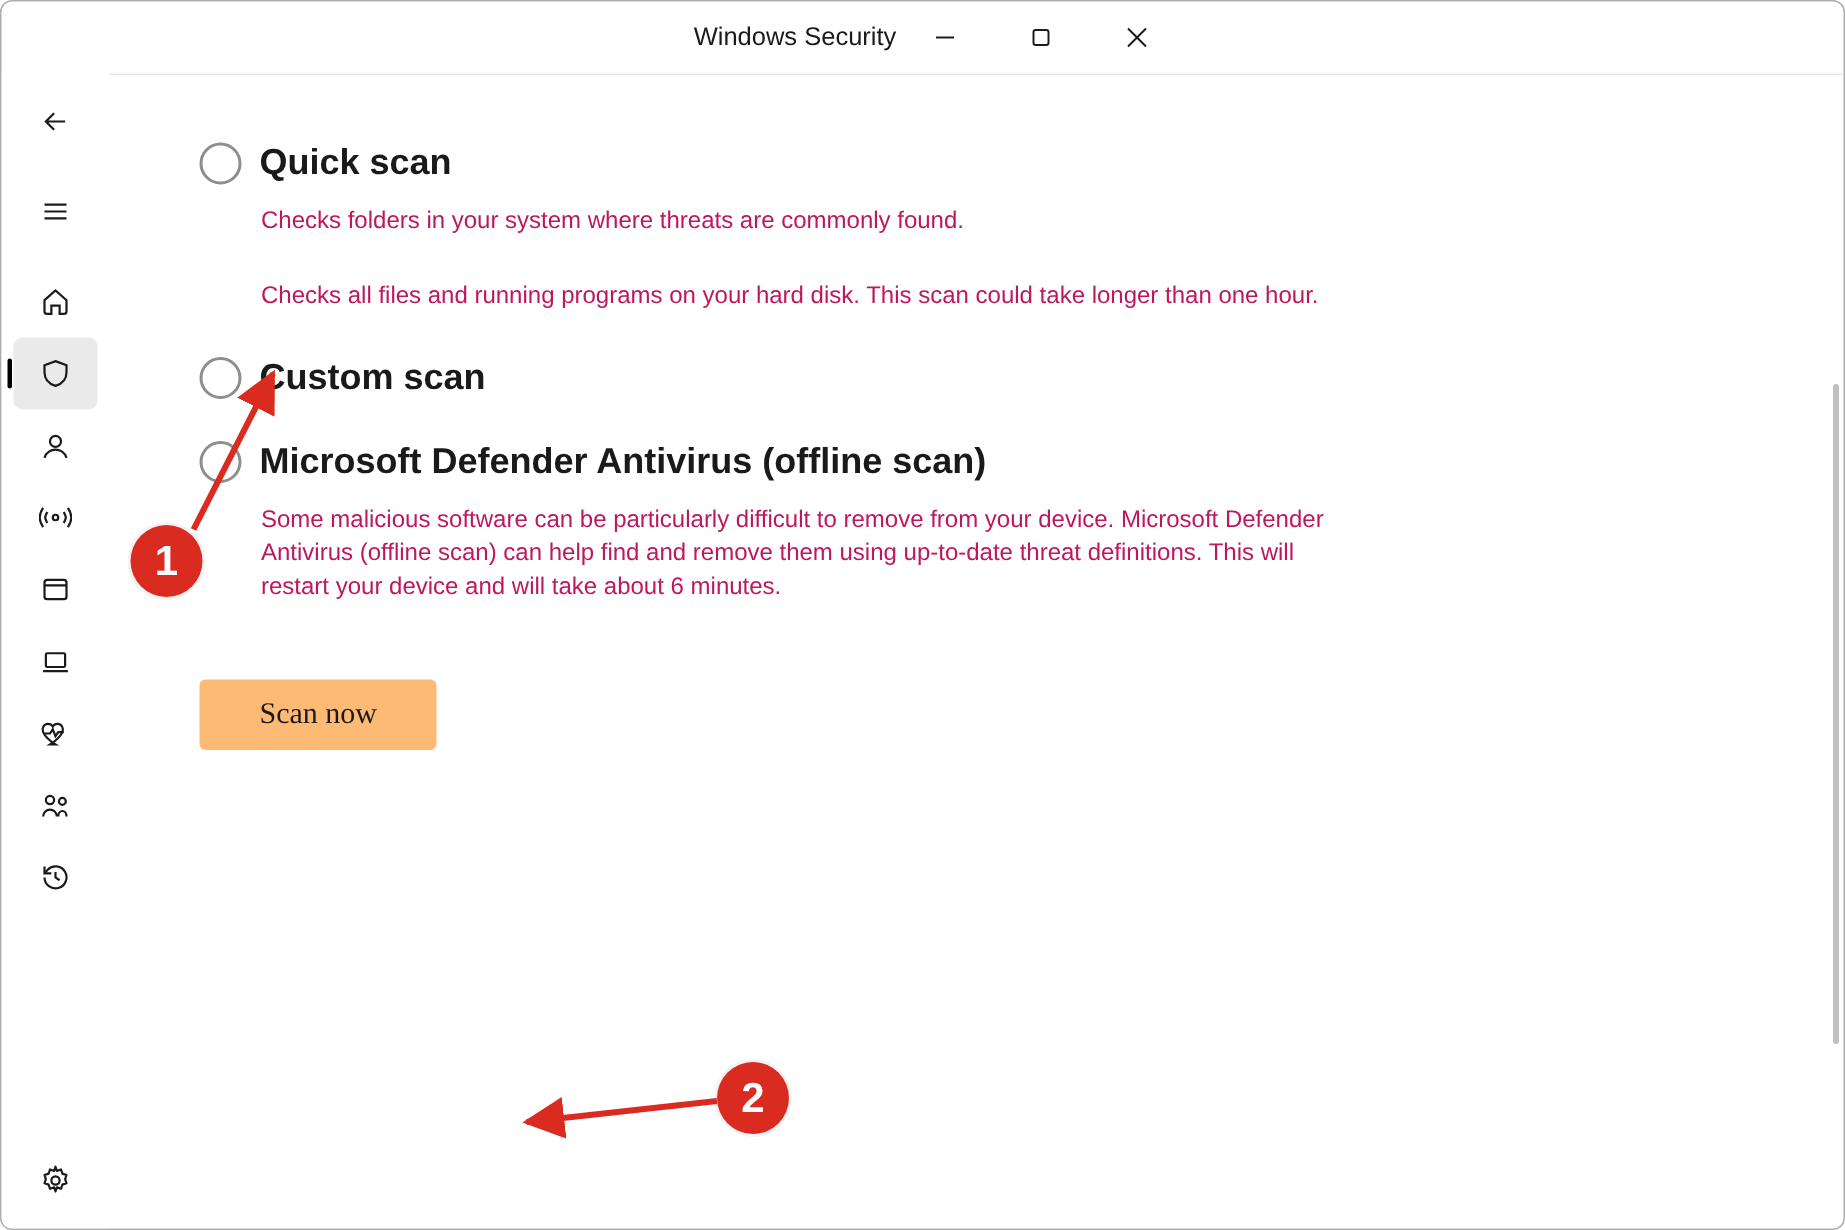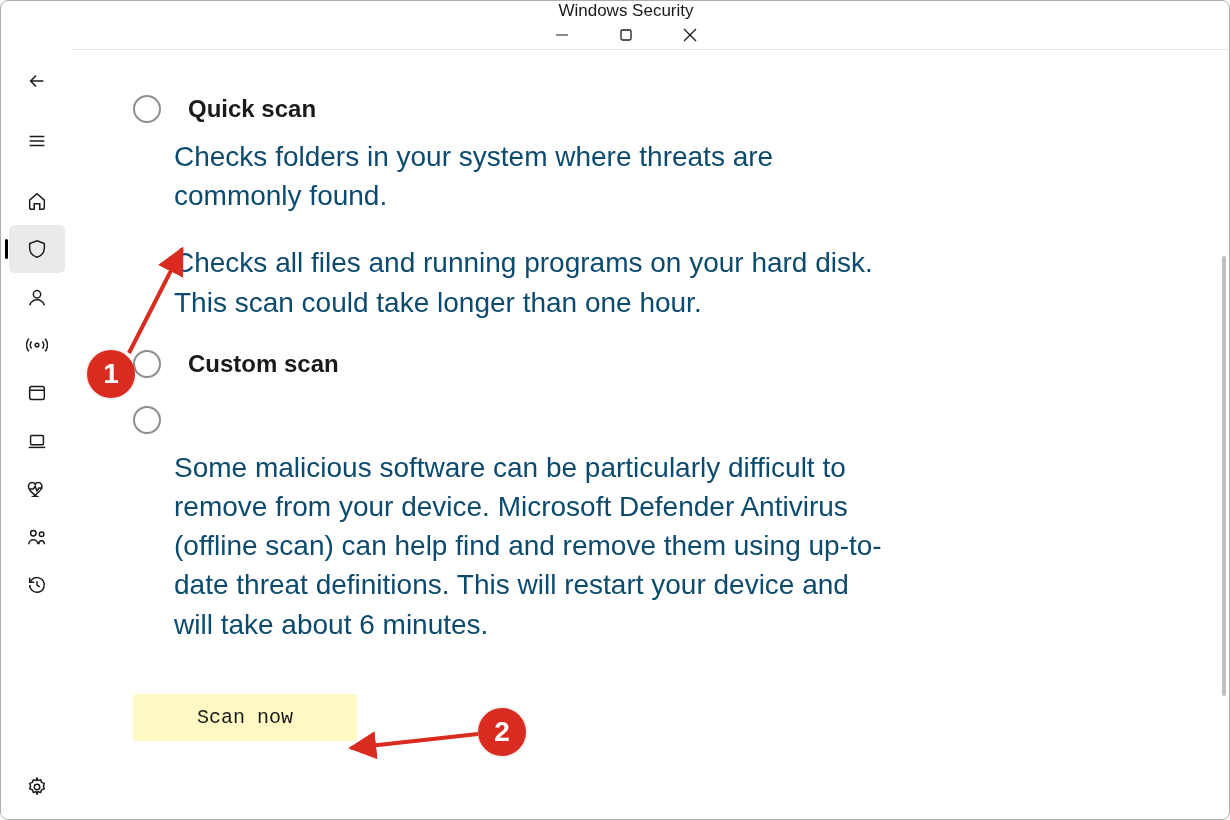--- a/index.html
+++ b/index.html
@@ -10,23 +10,22 @@
       background: #ffffff;
       overflow: hidden;
       position: relative;
       border: 1px solid #adadad;
       border-radius: 8px;
     }
     .titlebar {
       height: 48px;
       display: flex;
       align-items: center;
-      justify-content: flex-end;
+      justify-content: center;
       padding-left: 22px;
-      flex-direction: column;
     }
     .titlebar-title {
       font-size: 17px;
       color: #1a1a1a;
       font-weight: 400;
     }
     .window-controls { display: flex; height: 100%; }
     .window-control {
       width: 64px;
       height: 100%;
@@ -92,56 +91,56 @@
       right: 1px;
       height: 440px;
       background: #c0c0c0;
       border-radius: 2px;
     }
 
     .option-group { margin-bottom: 28px; max-width: 760px; }
     .option-header {
       display: flex;
       align-items: center;
-      gap: 27px;
+      gap: 12px;
       margin-bottom: 14px;
     }
     .radio {
       width: 28px;
       height: 28px;
       border-radius: 50%;
       border: 2px solid #8e8e8e;
       flex-shrink: 0;
       display: inline-block;
       position: relative;
     }
     .radio.selected { border: 7px solid #202020; }
     .option-title {
       font-size: 24px;
       font-weight: 600;
       color: #1a1a1a;
     }
     .option-desc {
-      font-size: 28px;
+      font-size: 16px;
       line-height: 1.4;
-      color: #0c4a6e;
+      color: #be185d;
       padding-left: 41px;
     }
 
     .scan-btn {
       margin-top: 22px;
       height: 47px;
-      padding: 0 64px;
-      background: #fef9c3;
+      padding: 0 40px;
+      background: #fdba74;
       border: none;
       border-radius: 4px;
       font-size: 20px;
       color: #1a1a1a;
       cursor: pointer;
-      font-family: Liberation Mono, monospace;
+      font-family: Liberation Serif, serif;
     }
 
     
     .annot {
       position: absolute;
       pointer-events: none;
     }
     .annot-circle {
       position: absolute;
       width: 48px;
@@ -277,20 +276,21 @@
     <div class="option-group">
       <div class="option-header">
         <span class="radio"></span>
         <span class="option-title">Custom scan</span>
       </div>
     </div>
 
     <div class="option-group">
       <div class="option-header">
         <span class="radio"></span>
+        <span class="option-title">Microsoft Defender Antivirus (offline scan)</span>
       </div>
       <div class="option-desc">Some malicious software can be particularly difficult to remove from your device. Microsoft Defender Antivirus (offline scan) can help find and remove them using up-to-date threat definitions. This will restart your device and will take about 6 minutes.</div>
     </div>
 
     <button class="scan-btn">Scan now</button>
 
     <div class="scrollbar-track">
       <div class="scrollbar-thumb"></div>
     </div>
 

